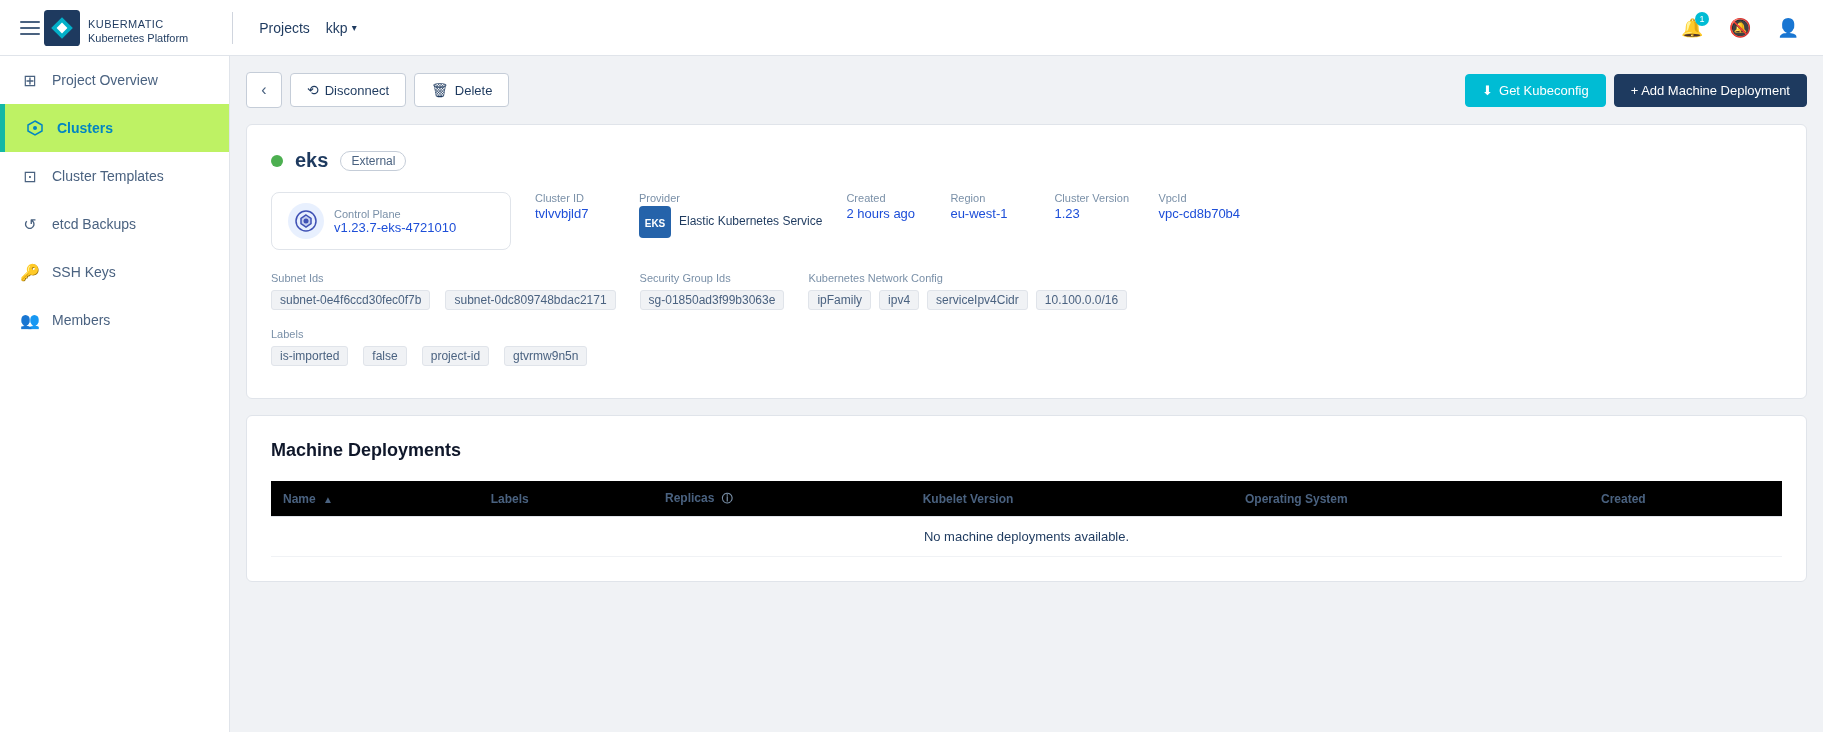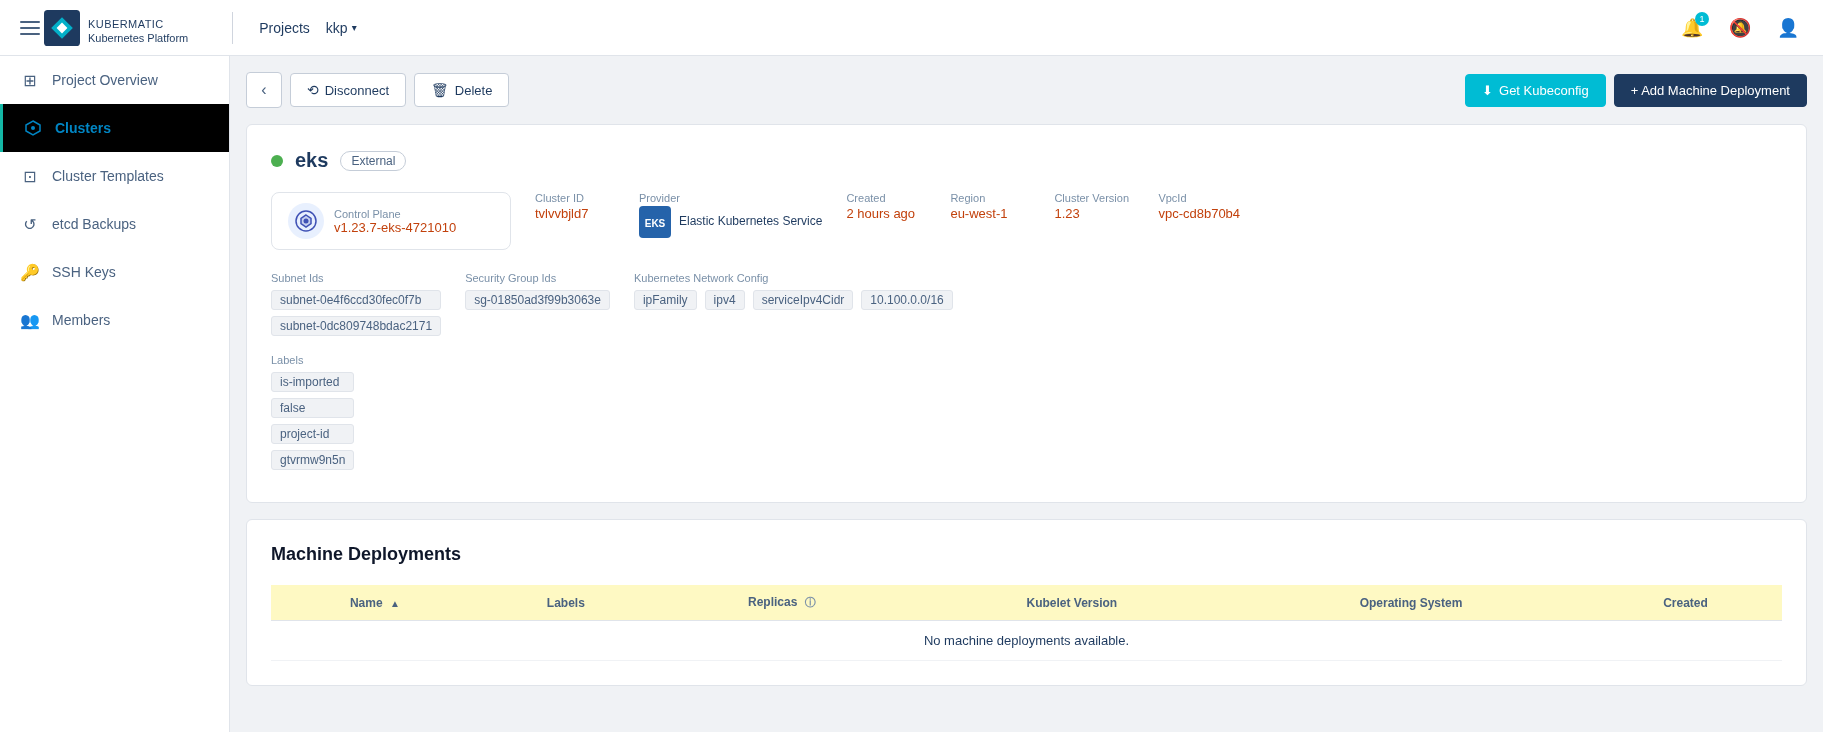--- a/index.html
+++ b/index.html
@@ -125,24 +125,24 @@
       align-items: center;
       gap: 12px;
       padding: 14px 20px;
       cursor: pointer;
       color: #4a6280;
       font-size: 14px;
       font-weight: 400;
       transition: background 0.15s;
     }
     .sidebar-item.active {
-      background: #000000;
+      background: #bef264;
       color: #0085c3;
       font-weight: 600;
-      border-left: 3px solid #14b8a6;
+      border-left: 5px solid #14b8a6;
     }
     .sidebar-item .icon {
       width: 20px;
       height: 20px;
       display: flex;
       align-items: center;
       justify-content: center;
       font-size: 16px;
       flex-shrink: 0;
     }
@@ -272,21 +272,21 @@
       min-width: 80px;
     }
     .detail-label {
       font-size: 11px;
       color: #7a90a8;
       font-weight: 500;
       text-transform: capitalize;
     }
     .detail-value {
       font-size: 13px;
-      color: #c2410c;
+      color: #1d4ed8;
       font-weight: 500;
     }
     .provider-box {
       display: flex;
       align-items: center;
       gap: 8px;
     }
     .provider-icon {
       width: 32px;
       height: 32px;
@@ -314,23 +314,22 @@
       margin-bottom: 8px;
     }
     .tag-group {
       display: flex;
       flex-direction: column;
       gap: 6px;
       margin-top: 6px;
     }
     .tag-list {
       display: flex;
-      gap: 6px;
+      gap: 15px;
       flex-wrap: wrap;
-      flex-direction: column;
     }
     .tag {
       background: #f0f2f5;
       border: 1px solid #e0e4ea;
       border-radius: 3px;
       padding: 2px 8px;
       font-size: 12px;
       color: #4a6280;
     }
 
@@ -347,27 +346,27 @@
       font-size: 18px;
       font-weight: 600;
       color: #0f172a;
       margin-bottom: 20px;
     }
     .table {
       width: 100%;
       border-collapse: collapse;
     }
     .table th {
-      text-align: center;
+      text-align: left;
       font-size: 12px;
       font-weight: 600;
       color: #4a6280;
       padding: 10px 12px;
       border-bottom: 1px solid #e0e4ea;
-      background: #fef9c3;
+      background: #000000;
     }
     .table td {
       padding: 12px;
       border-bottom: 1px solid #f0f2f5;
       color: #1e3a5f;
       font-size: 13px;
     }
     .table-empty {
       text-align: center;
       padding: 32px;

